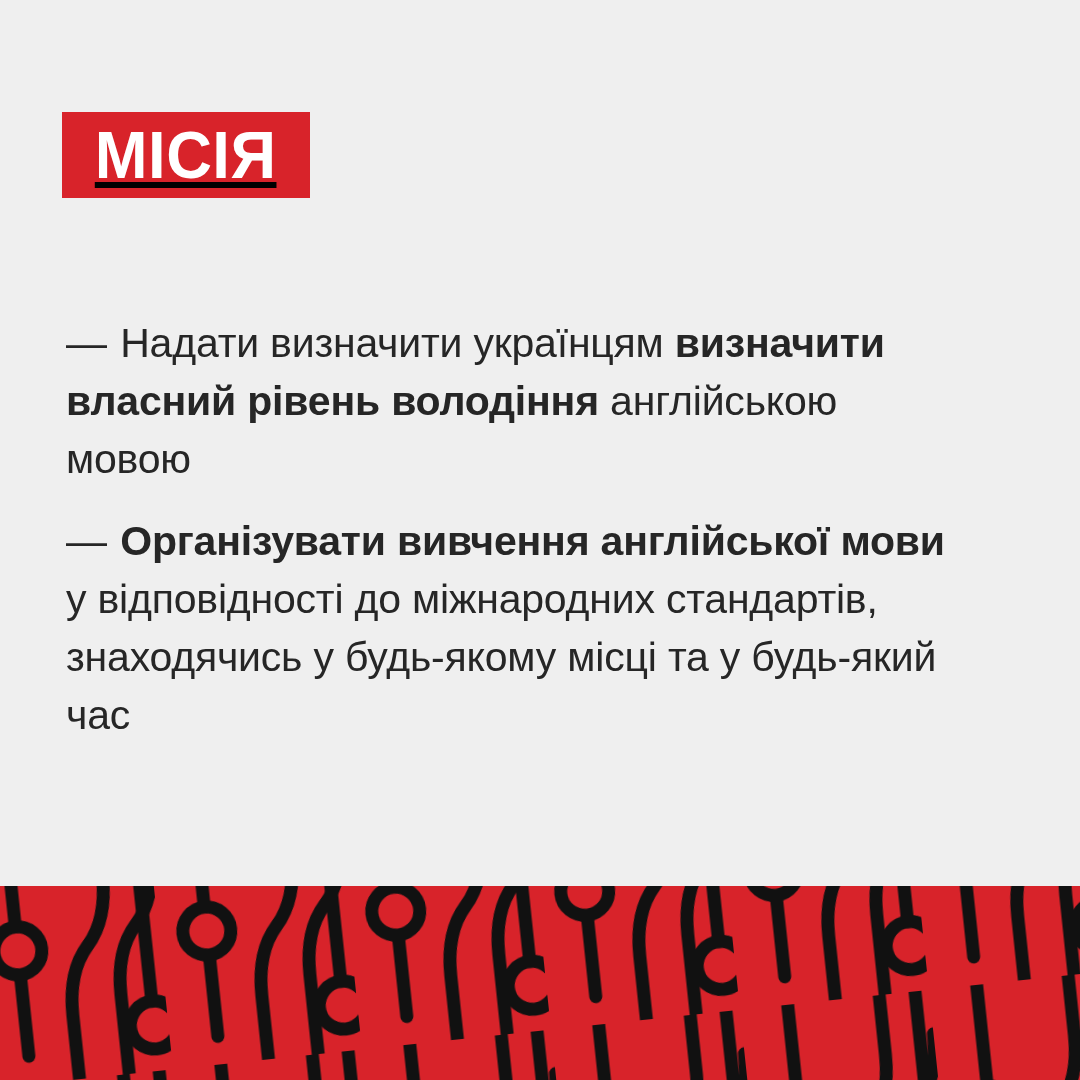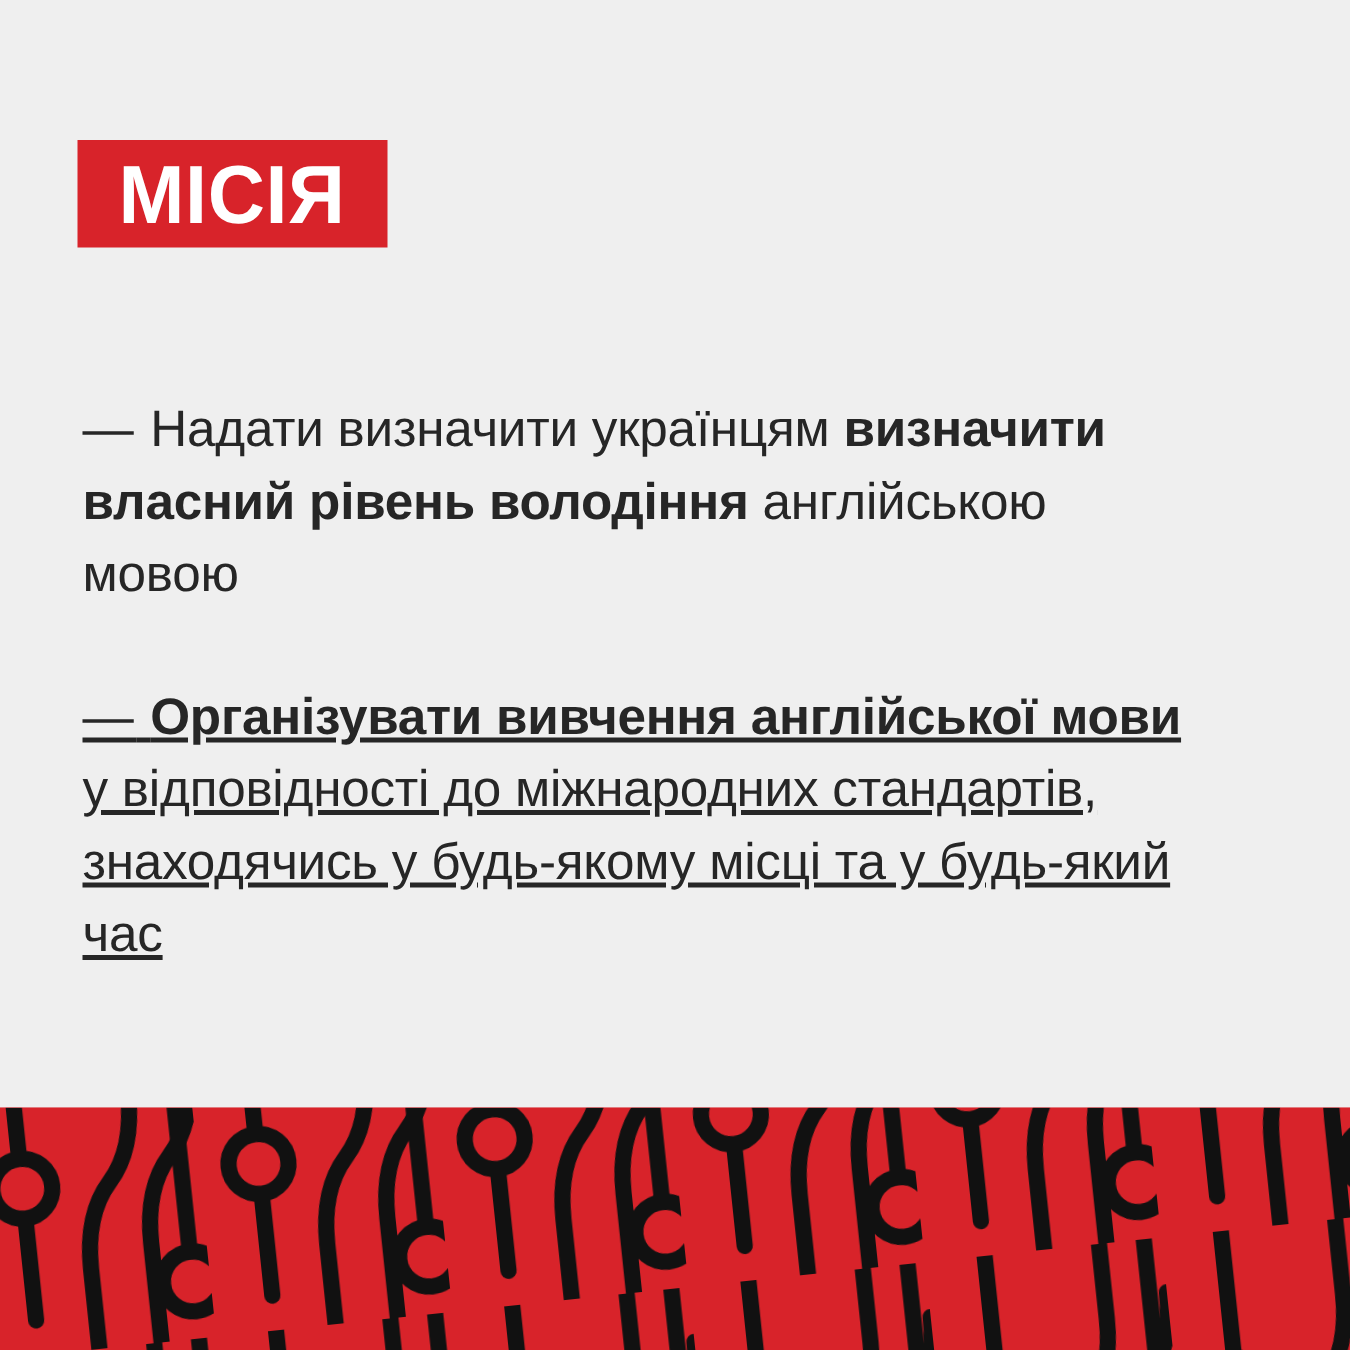--- a/index.html
+++ b/index.html
@@ -28,20 +28,21 @@
     position: absolute;
     left: 62px;
     top: 112px;
     width: 248px;
     height: 86px;
     background: #d8232a;
     display: flex;
     align-items: center;
     justify-content: center;
     box-sizing: border-box;
+    text-decoration: underline;
   }
   .badge-text {
     color: #ffffff;
     font-size: 66px;
     line-height: 66px;
     font-weight: 700;
     letter-spacing: 0.5px;
     transform: scaleX(0.96);
     white-space: nowrap;
     font-family: "Liberation Sans", sans-serif;
@@ -58,22 +59,21 @@
     line-height: 58px;
     font-weight: 400;
     font-family: "Liberation Sans", sans-serif;
     letter-spacing: -0.2px;
   }
   .para {
     margin: 0;
     padding: 0;
   }
   .para + .para {
-    margin-top: 56px;
-    text-decoration: underline;
+    margin-top: 24px;
   }
   .para b {
     font-weight: 700;
   }
   .dash {
     font-weight: 400;
     letter-spacing: 2px;
   }
 
   

